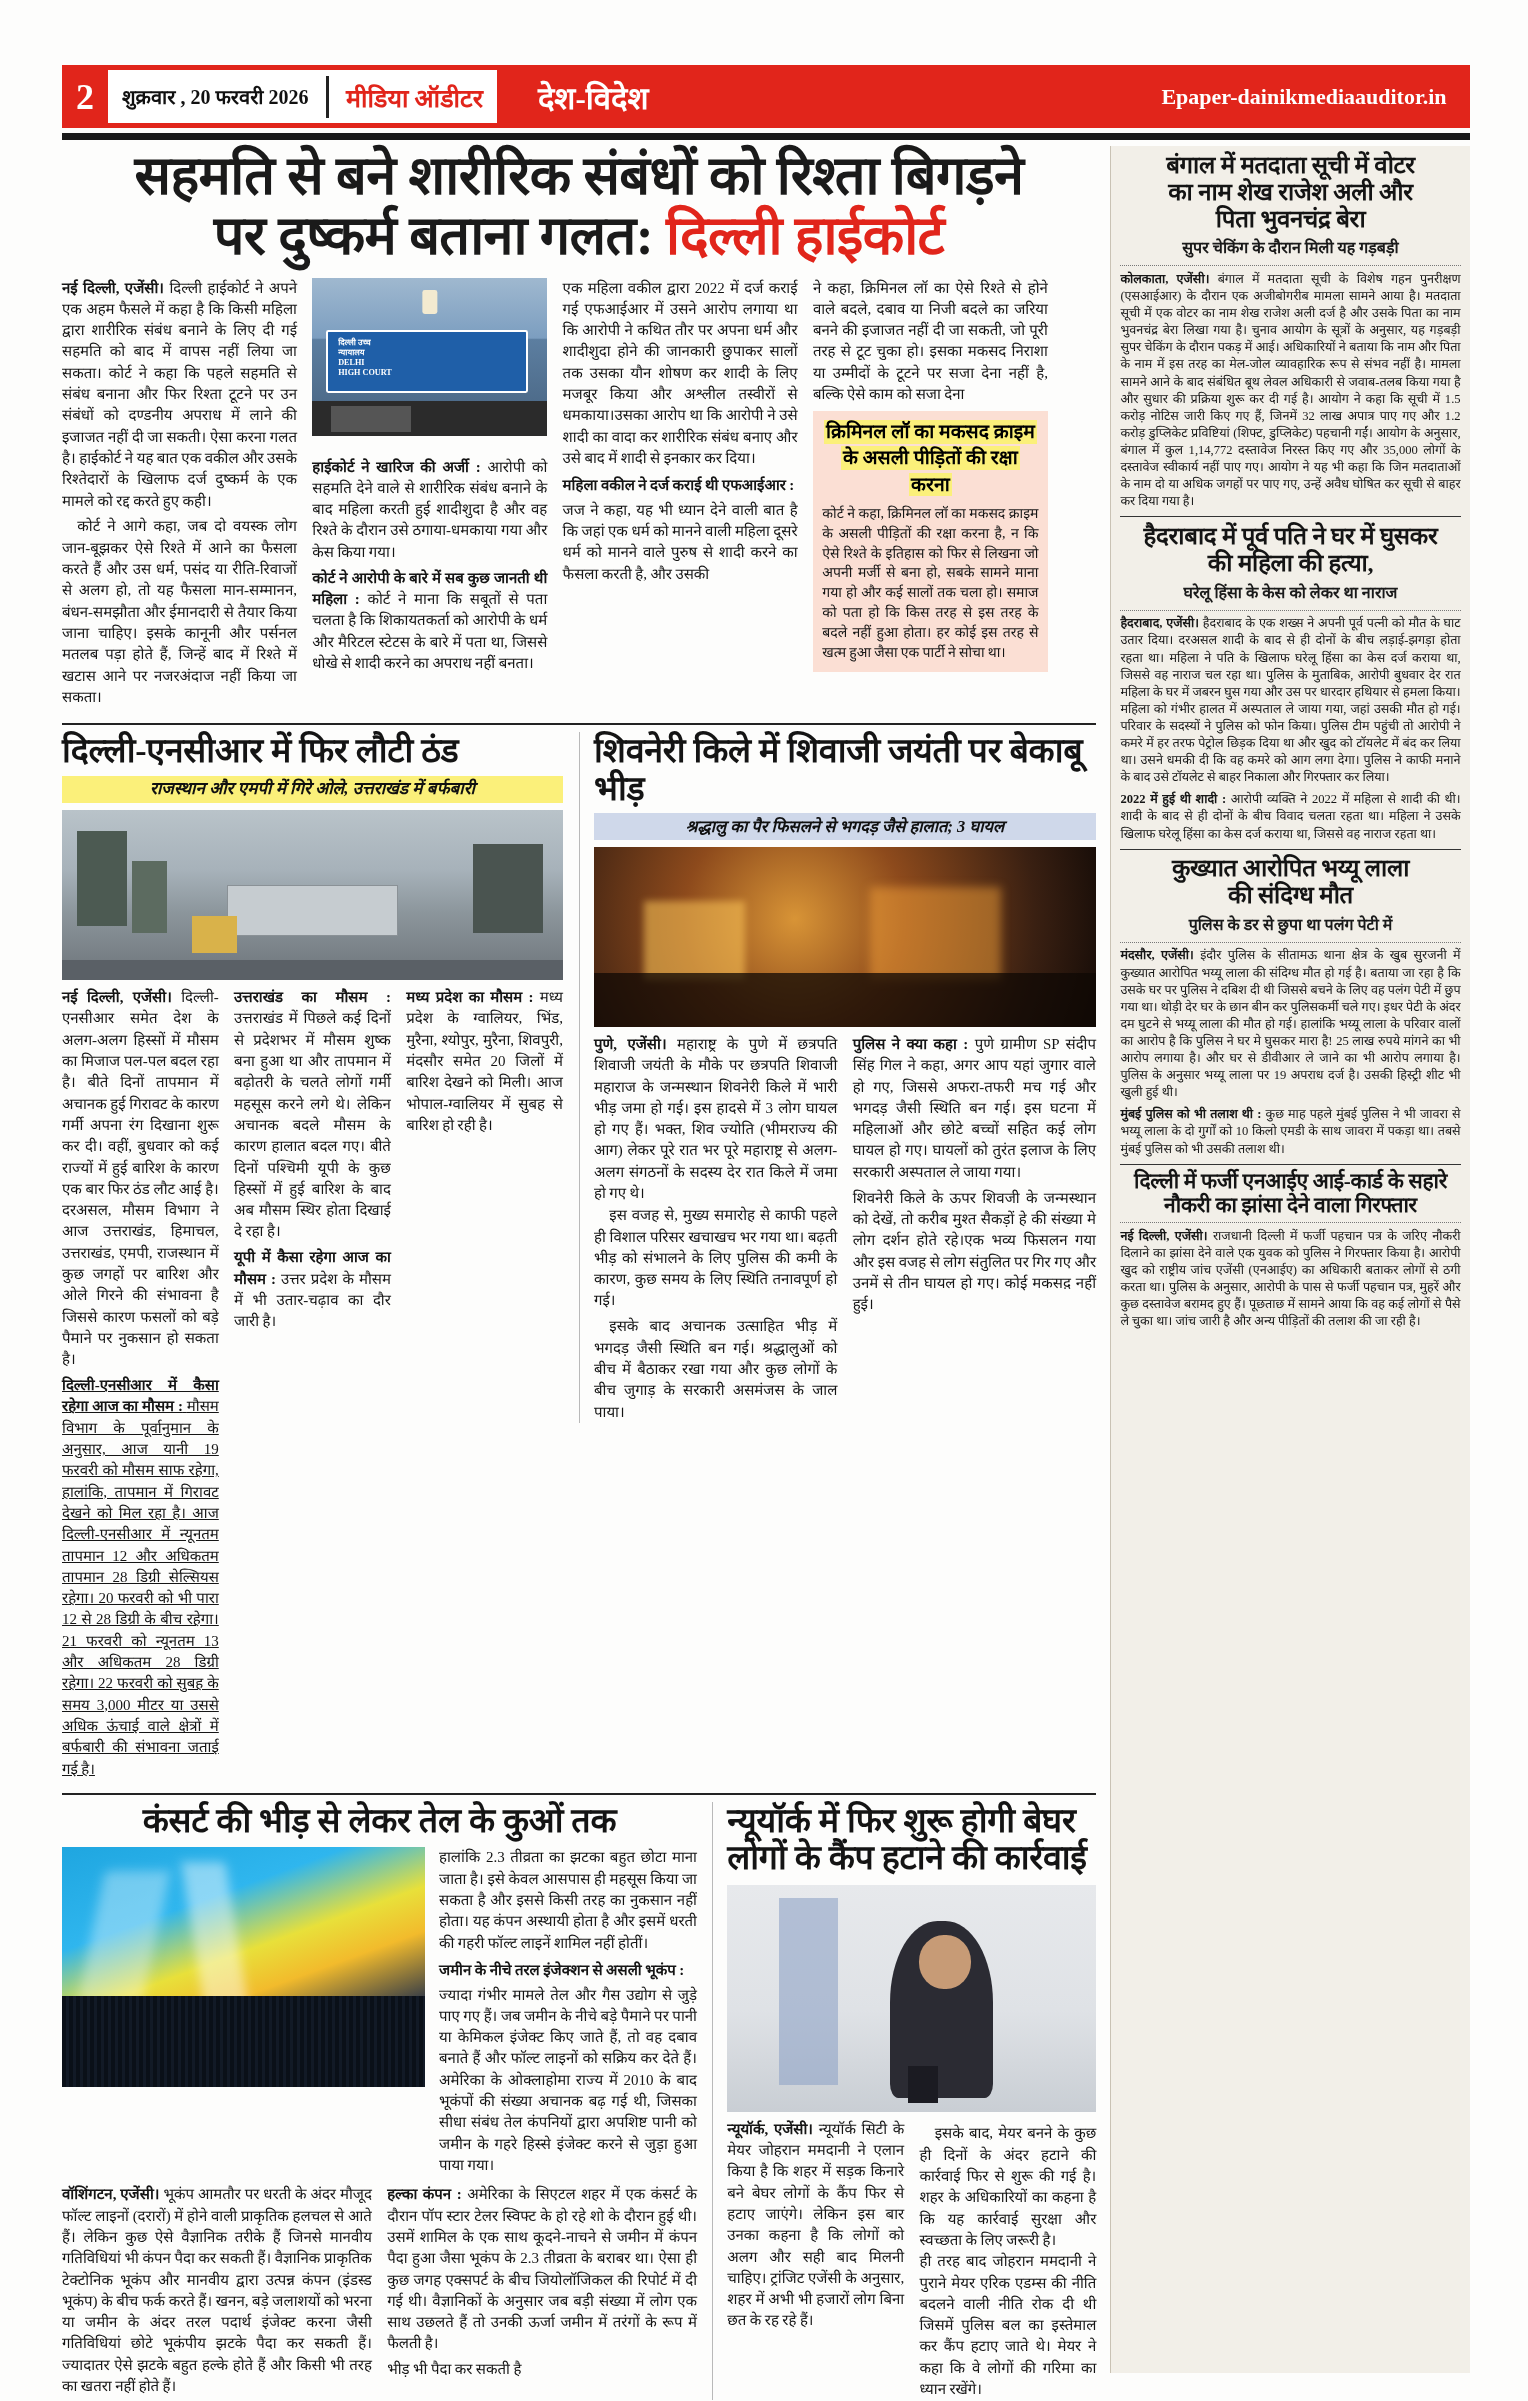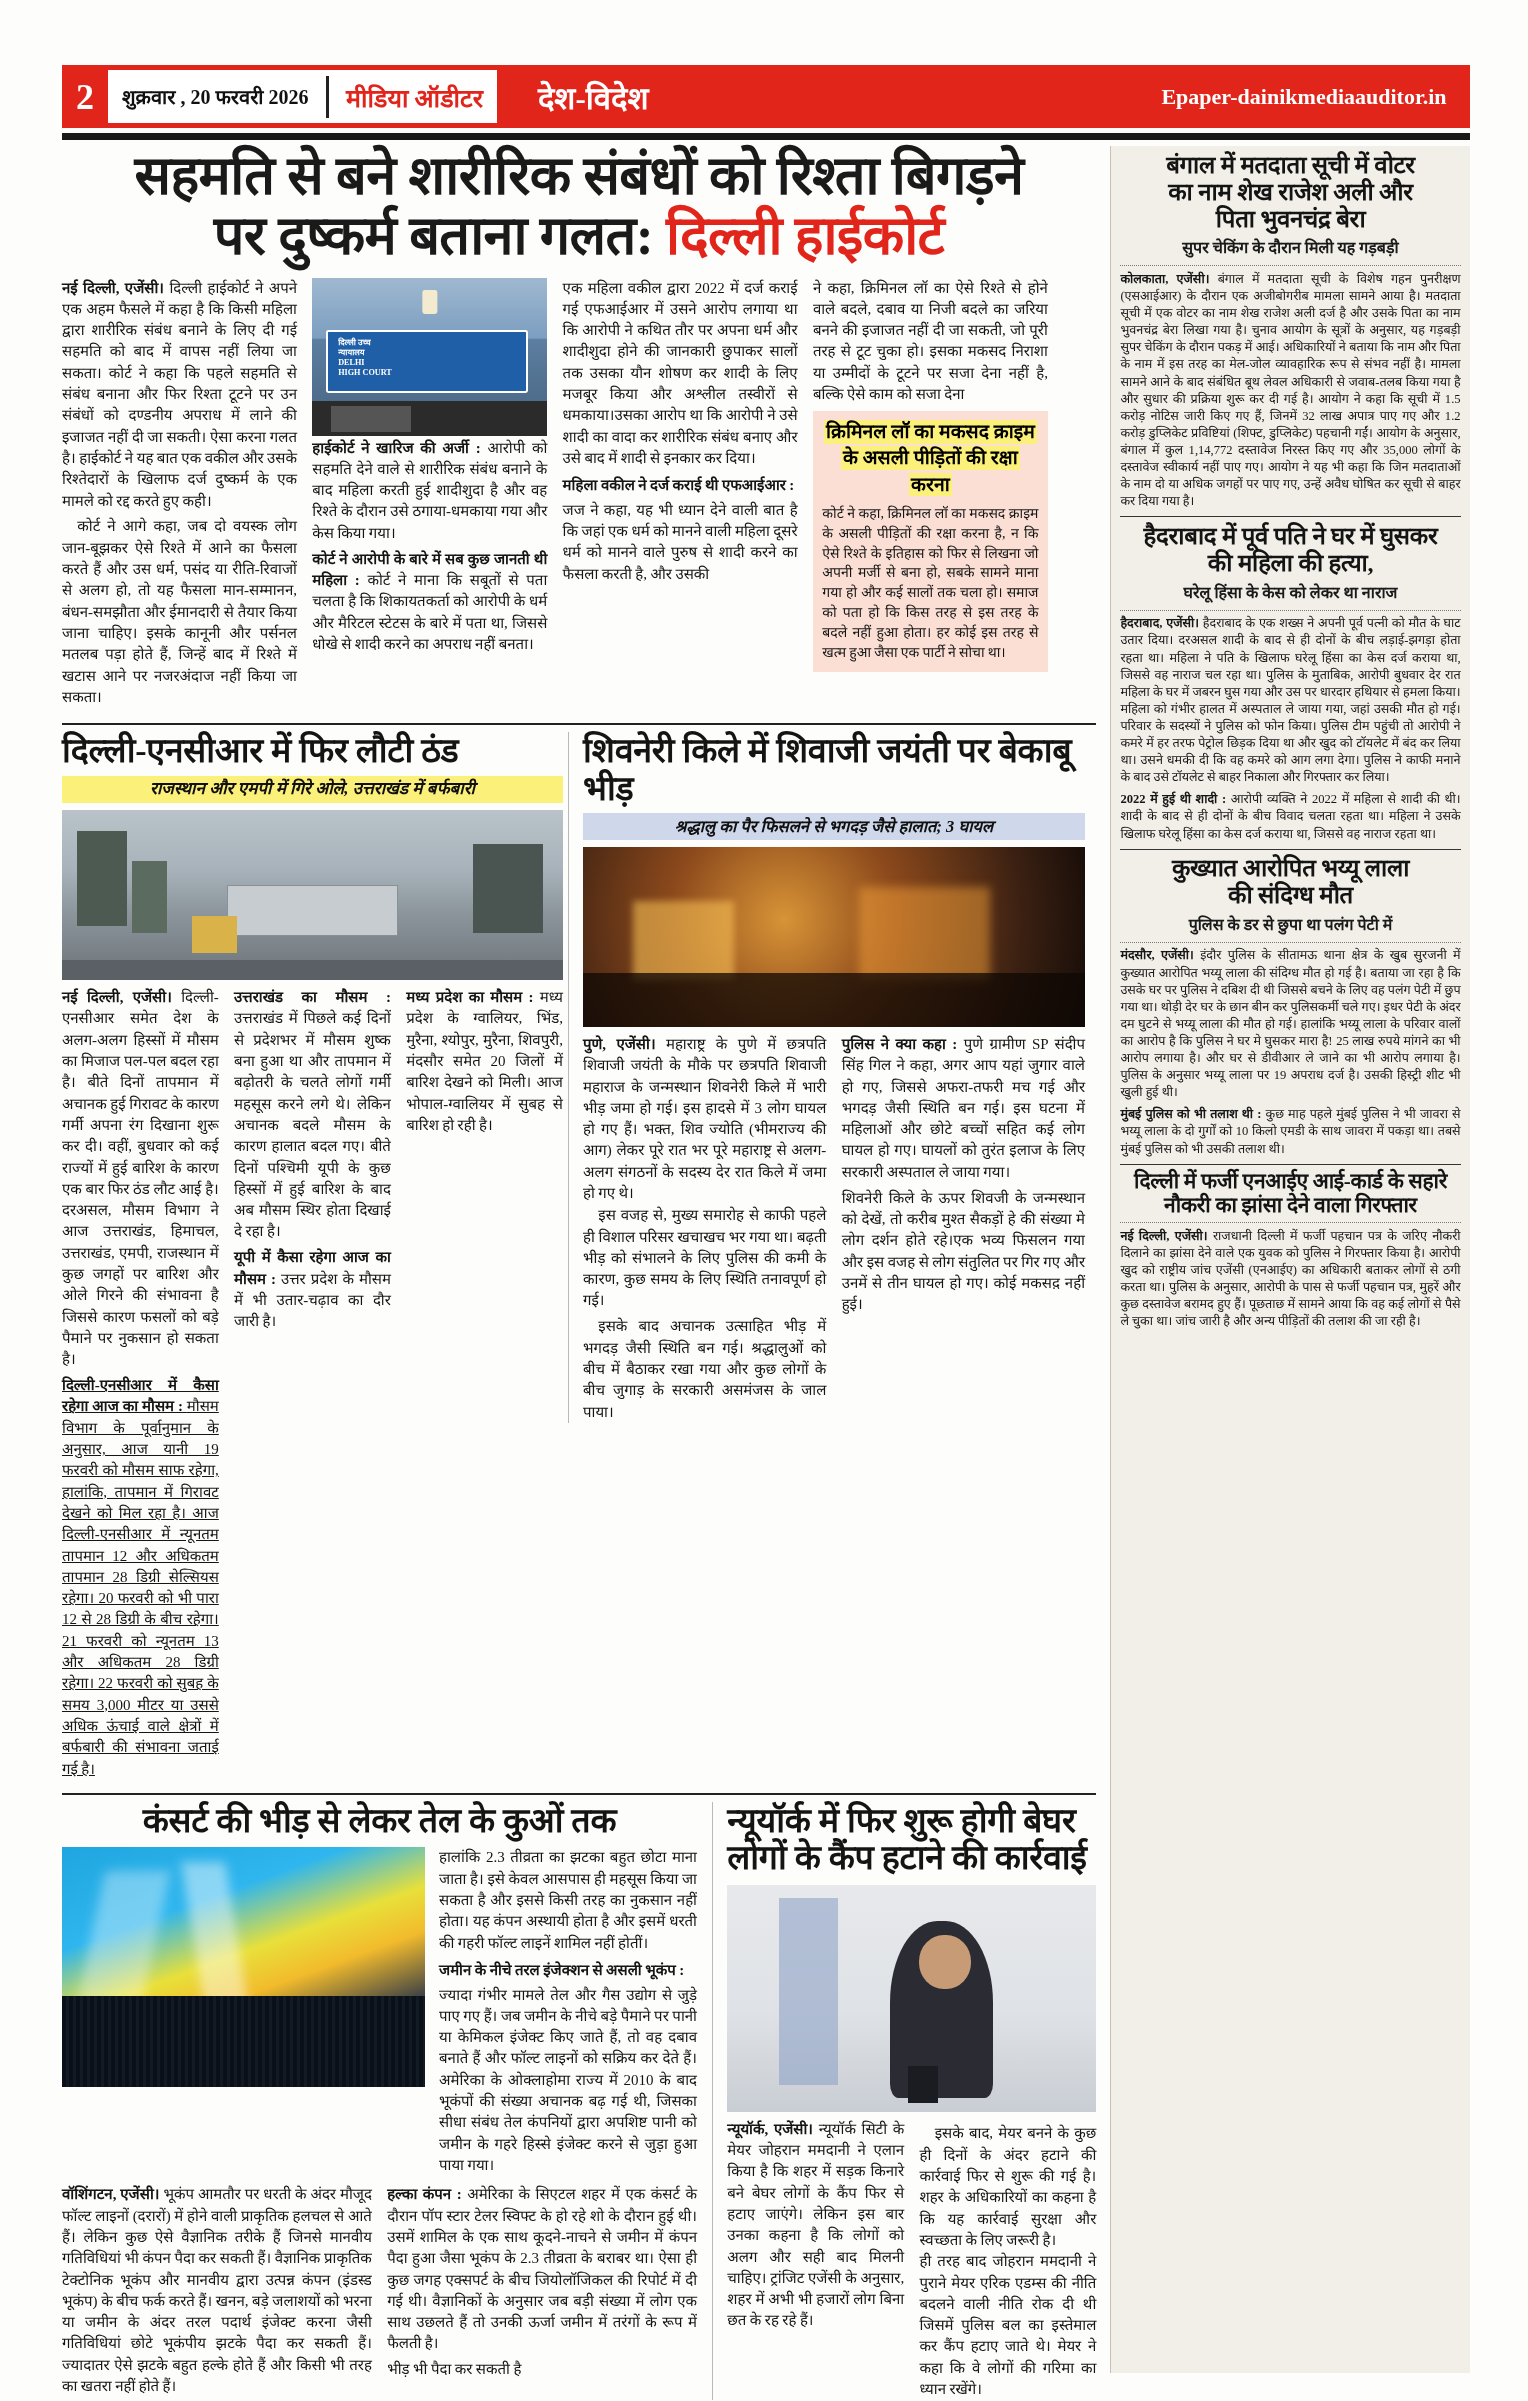--- a/index.html
+++ b/index.html
@@ -185,21 +185,21 @@
 
         <div class="col" style="width:235px; flex:0 0 235px;">
           <div class="photo" style="width:100%;height:158px;background:
                linear-gradient(180deg,#9fb8cf 0%, #7c9ec0 38%, #5c7ea0 39%, #46627f 100%); padding-left: 11px;">
             <div style="position:absolute;left:50%;top:8%;width:15.3px;height:23.5px;background:#f3ead0;border-radius:2.4px;transform:translateX(-50%);"></div>
             <div style="position:absolute;left:6%;top:33%;width:86%;height:40%;background:#1f5fa8;border:2.4px solid #ffffff;border-radius:2.4px;"></div>
             <div style="position:absolute;left:11%;top:38%;color:#fff;font-size:8.2px;line-height:1.25;font-weight:bold;">दिल्ली उच्च<br>न्यायालय<br>DELHI<br>HIGH COURT</div>
             <div style="position:absolute;left:0;bottom:0;width:100%;height:22%;background:#2b2b2b;"></div>
             <div style="position:absolute;left:8%;bottom:2%;width:34%;height:17%;background:#555;"></div>
           </div>
-          <div class="col-text" style="margin-top:2px;">
+          <div class="col-text" style="margin-top:21px;">
             <b>हाईकोर्ट ने खारिज की अर्जी :</b>
             <span>आरोपी को सहमति देने वाले से शारीरिक संबंध बनाने के बाद महिला करती हुई शादीशुदा है और वह रिश्ते के दौरान उसे ठगाया-धमकाया गया और केस किया गया।</span>
           </div>
           <div class="col-text" style="margin-top:4.7px;">
             <b>कोर्ट ने आरोपी के बारे में सब कुछ जानती थी महिला :</b>
             <span>कोर्ट ने माना कि सबूतों से पता चलता है कि शिकायतकर्ता को आरोपी के धर्म और मैरिटल स्टेटस के बारे में पता था, जिससे धोखे से शादी करने का अपराध नहीं बनता।</span>
           </div>
         </div>
 
         <div class="col" style="width:235px; flex:0 0 235px;">
@@ -217,21 +217,21 @@
               <span class="bh">क्रिमिनल लॉ का मकसद क्राइम के असली पीड़ितों की रक्षा करना</span>
             </div>
             <div class="col-text" style="font-size:14px;">कोर्ट ने कहा, क्रिमिनल लॉ का मकसद क्राइम के असली पीड़ितों की रक्षा करना है, न कि ऐसे रिश्ते के इतिहास को फिर से लिखना जो अपनी मर्जी से बना हो, सबके सामने माना गया हो और कई सालों तक चला हो। समाज को पता हो कि किस तरह से इस तरह के बदले नहीं हुआ होता। हर कोई इस तरह से खत्म हुआ जैसा एक पार्टी ने सोचा था।</div>
           </div>
         </div>
       </div>
     </div>
 
     <div class="hr-med" style="margin-top:15.3px;"></div>
 
-    <div style="display:flex; gap:5px; align-items:flex-start;">
+    <div style="display:flex; gap:16px; align-items:flex-start;">
 
       <div style="width:501px; flex:0 0 501px;">
         <div class="hl-sec">दिल्ली-एनसीआर में फिर लौटी ठंड</div>
         <div class="hl-sub-yellow" style="margin-top:5.9px;">राजस्थान और एमपी में गिरे ओले, उत्तराखंड में बर्फबारी</div>
 
         <div class="photo" style="width:100%;height:170px;margin-top:7px;background:
              linear-gradient(180deg,#b9c3c9 0%, #a7b2ba 35%, #8c969c 60%, #6d747a 100%);">
           <div style="position:absolute;left:3%;top:12%;width:10%;height:56%;background:#4c5a52;"></div>
           <div style="position:absolute;left:14%;top:30%;width:7%;height:42%;background:#5c6b60;"></div>
           <div style="position:absolute;right:4%;top:20%;width:14%;height:52%;background:#4a5450;"></div>

